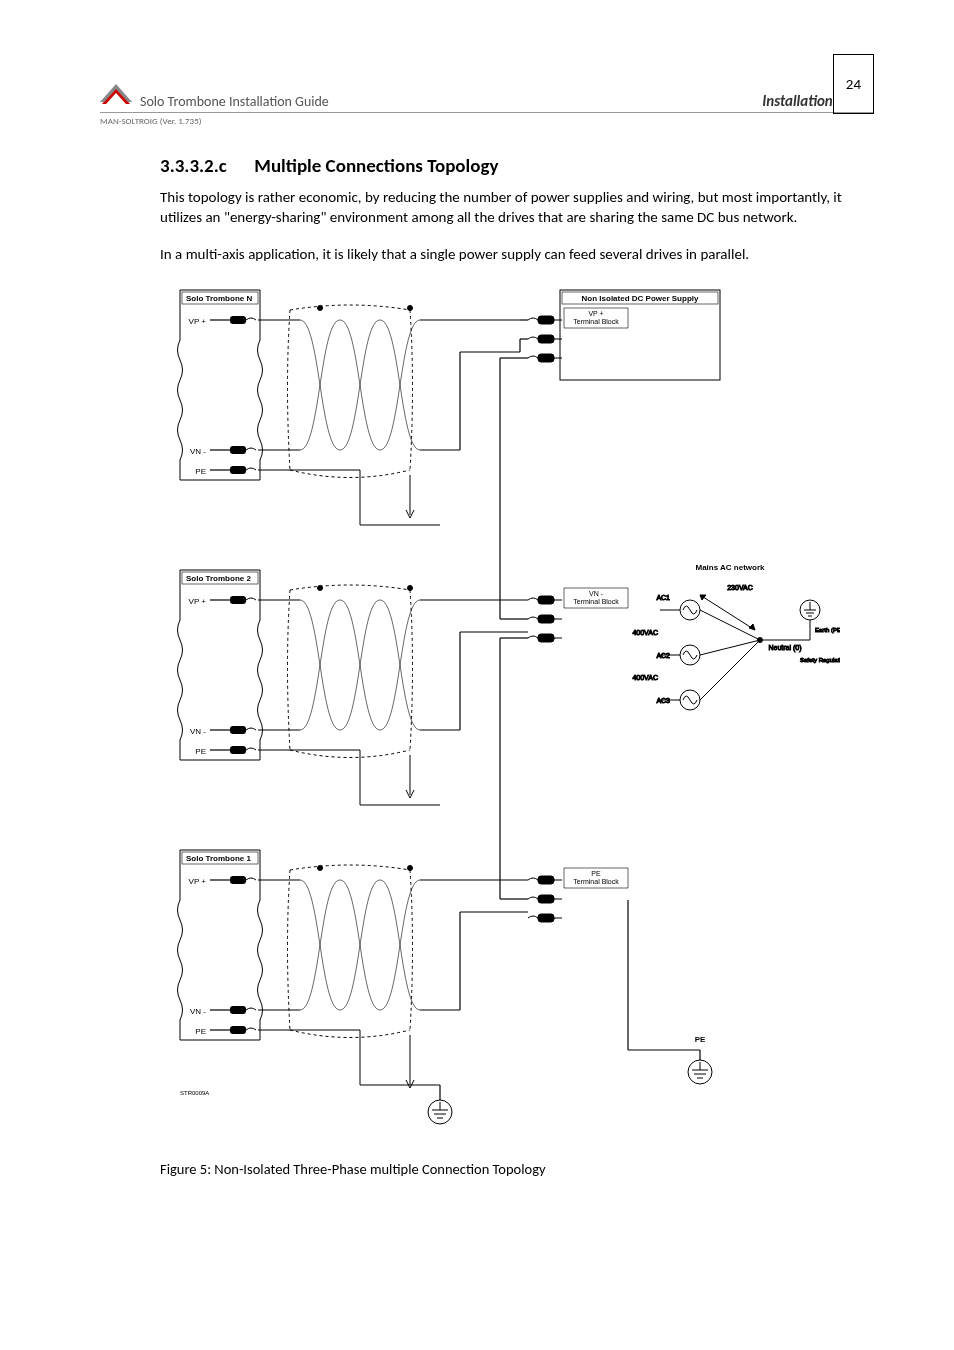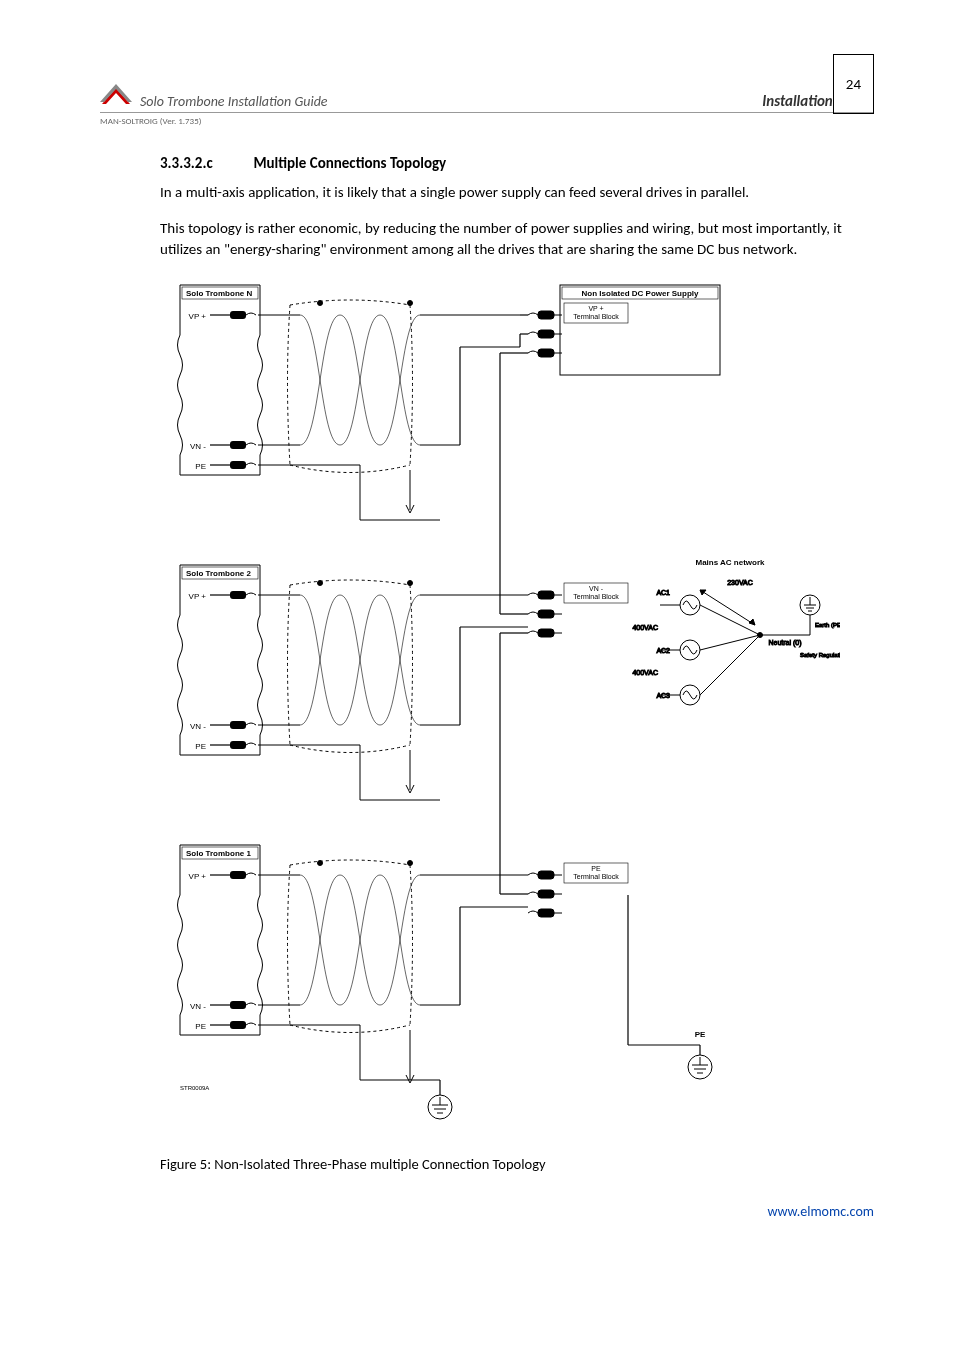--- a/index.html
+++ b/index.html
@@ -22,21 +22,20 @@
     margin-bottom: 30px;
   }
   .logo {
     width: 32px;
     height: 28px;
     position: relative;
     margin-right: 8px;
   }
   .logo svg { display: block; }
   .doc-title {
-    font-style: italic;
     font-size: 14px;
     color: #555;
     flex: 0 0 auto;
   }
   .header-spacer { flex: 1; }
   .section-label {
     font-style: italic;
     font-weight: bold;
     font-size: 15px;
     color: #333;
@@ -54,21 +53,21 @@
     margin-top: -28px;
     margin-bottom: 28px;
     margin-left: 0;
   }
   .content {
     padding-left: 60px;
     padding-right: 20px;
   }
   .section-heading {
     font-weight: bold;
-    font-size: 15px;
+    font-size: 19px;
     margin-bottom: 10px;
   }
   .section-heading .num { display: inline-block; width: 90px; }
   p.body {
     font-size: 15px;
     line-height: 1.35;
     margin: 0 0 16px 0;
   }
   .figure-wrap {
     text-align: center;
@@ -113,22 +112,22 @@
     <span class="page-num-box">24</span>
   </div>
   <div class="version-line">MAN-SOLTROIG (Ver. 1.735)</div>
 
   <div class="content">
     <div class="section-heading">
       <span class="num">3.3.3.2.c</span>
       <span>Multiple Connections Topology</span>
     </div>
 
+    <p class="body">This topology is rather economic, by reducing the number of power supplies and wiring, but most importantly, it utilizes an "energy-sharing" environment among all the drives that are sharing the same DC bus network.</p>
     <p class="body">In a multi-axis application, it is likely that a single power supply can feed several drives in parallel.</p>
-    <p class="body">This topology is rather economic, by reducing the number of power supplies and wiring, but most importantly, it utilizes an "energy-sharing" environment among all the drives that are sharing the same DC bus network.</p>
 
     <div class="figure-wrap">
       <svg width="680" height="870" viewBox="0 0 680 870">
 
         <g>
 
           <path d="M20 10 L100 10 L100 60 Q95 70 100 80 Q105 90 100 100 Q95 110 100 120 Q105 130 100 140 Q95 150 100 160 Q105 170 100 180 L100 200 L20 200 L20 180 Q25 170 20 160 Q15 150 20 140 Q25 130 20 120 Q15 110 20 100 Q25 90 20 80 Q15 70 20 60 Z" fill="none" stroke="#000" stroke-width="1"></path>
           <rect x="22" y="12" width="76" height="12" fill="none" stroke="#000" stroke-width="0.6"></rect>
           <text class="dlabel-b" x="26" y="21">Solo Trombone N</text>
 
@@ -378,14 +377,13 @@
         </g>
 
         <text class="dtiny" x="20" y="815">STR0009A</text>
       </svg>
     </div>
 
     <div class="figure-caption">Figure 5: Non-Isolated Three-Phase multiple Connection Topology</div>
 
   </div>
 
-  <div class="footer-link">www.elmomc.com</div>
 </div>
 
 </body></html>

